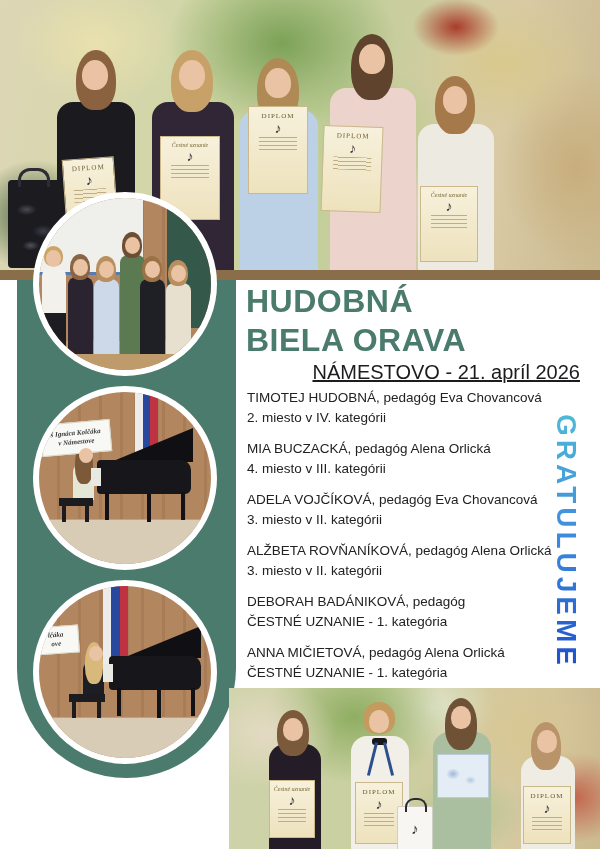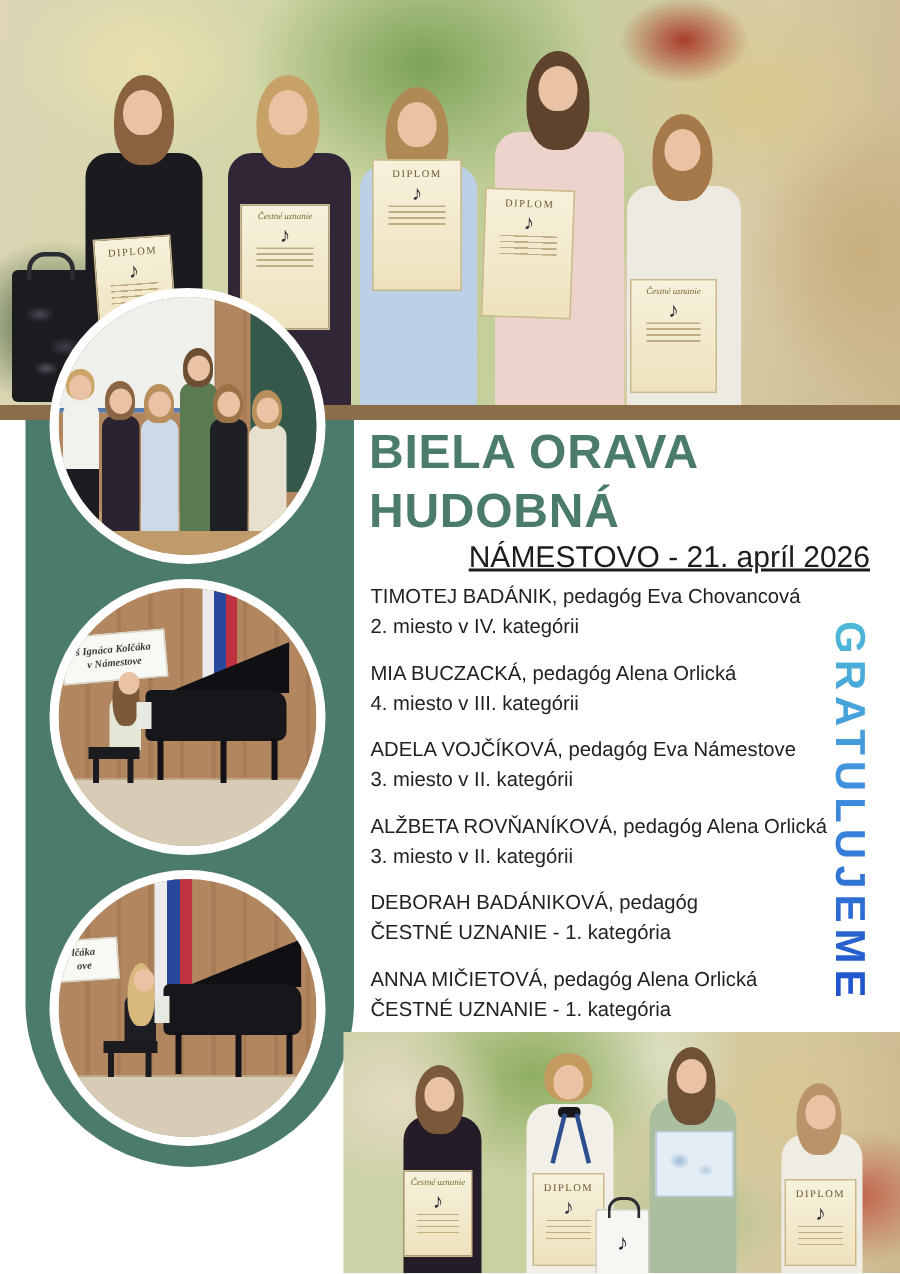--- a/index.html
+++ b/index.html
@@ -229,37 +229,37 @@
       <div class="mini-hair" style="left:46px;top:56px;width:18px;height:42px;background:#d9b87c;"></div>
       <div class="mini-head" style="left:50px;top:60px;width:14px;height:15px;"></div>
       <div class="mini-body" style="left:44px;top:76px;width:21px;height:36px;background:#1d1d24;"></div>
       <div class="bench" style="left:30px;top:108px;width:36px;height:8px;"></div>
       <div class="bench" style="left:33px;top:116px;width:4px;height:16px;"></div>
       <div class="bench" style="left:58px;top:116px;width:4px;height:16px;"></div>
     </div>
   </div>
 
   <div class="abs title">
+    <div>HUDOBNÁ</div>
     <div>BIELA ORAVA</div>
-    <div>HUDOBNÁ</div>
   </div>
 
   <div class="abs subtitle">NÁMESTOVO - 21. apríl 2026</div>
 
   <div class="abs results">
     <div class="entry">
-      <div>TIMOTEJ BADÁNIK, pedagóg Eva Chovancová</div>
+      <div>TIMOTEJ HUDOBNÁ, pedagóg Eva Chovancová</div>
       <div>2. miesto v IV. kategórii</div>
     </div>
     <div class="entry">
       <div>MIA BUCZACKÁ, pedagóg Alena Orlická</div>
       <div>4. miesto v III. kategórii</div>
     </div>
     <div class="entry">
-      <div>ADELA VOJČÍKOVÁ, pedagóg Eva Námestove</div>
+      <div>ADELA VOJČÍKOVÁ, pedagóg Eva Chovancová</div>
       <div>3. miesto v II. kategórii</div>
     </div>
     <div class="entry">
       <div>ALŽBETA ROVŇANÍKOVÁ, pedagóg Alena Orlická</div>
       <div>3. miesto v II. kategórii</div>
     </div>
     <div class="entry">
       <div>DEBORAH BADÁNIKOVÁ, pedagóg</div>
       <div>ČESTNÉ UZNANIE - 1. kategória</div>
     </div>

